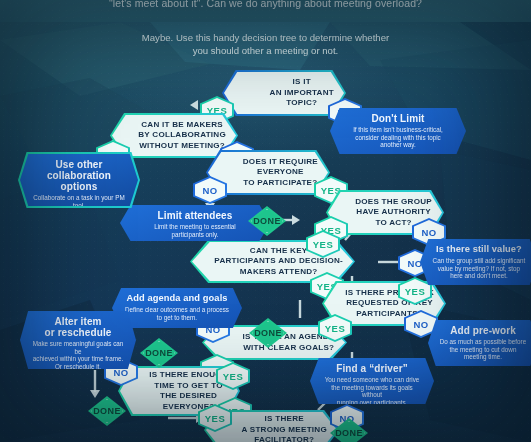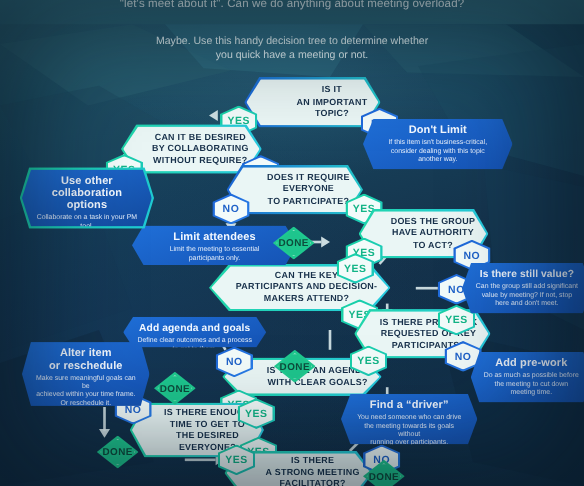--- a/index.html
+++ b/index.html
@@ -128,21 +128,21 @@
     <polygon points="0,200 80,170 120,280 0,320" fill="#17395110" opacity=".6"></polygon>
     <polygon points="440,150 531,170 531,300 450,260" fill="#153c55" opacity=".5"></polygon>
     <polygon points="0,330 90,300 140,420 0,442" fill="#112d44" opacity=".6"></polygon>
     <polygon points="400,300 531,330 531,442 430,420" fill="#0f2a40" opacity=".55"></polygon>
   </svg>
   <div class="bg-dots"></div>
 
   <div class="intro intro-cut">"let's meet about it". Can we do anything about meeting overload?</div>
   <div class="intro sub">
     <div>Maybe. Use this handy decision tree to determine whether</div>
-    <div>you quick have a meeting or not.</div>
+    <div>you should other a meeting or not.</div>
   </div>
 
   <svg class="conn">
     <g stroke="#dfeef0" stroke-width="2.4" fill="none" opacity=".88">
 
       <path d="M222,105 L200,105"></path>
 
       <path d="M346,112 L357,112"></path>
 
       <path d="M113,140 L113,152"></path>
@@ -217,23 +217,23 @@
     <div class="chip-in">YES</div>
   </div>
   <div class="chip chip-outer chip-no" style="left:328px; top:98px;">
     <div class="chip-in">NO</div>
   </div>
 
   <div class="node q-teal-wrap" style="left:110px; top:113px; width:128px; height:45px;">
     <div class="q-inner">
       <div class="hexq" style="background:transparent;">
         <div>
-          <div>CAN IT BE DESIRED</div>
+          <div>CAN IT BE MAKERS</div>
           <div>BY COLLABORATING</div>
-          <div>WITHOUT REQUIRE?</div>
+          <div>WITHOUT MEETING?</div>
         </div>
       </div>
     </div>
   </div>
   <div class="chip chip-outer chip-yes" style="left:96px; top:140px;">
     <div class="chip-in">YES</div>
   </div>
   <div class="chip chip-outer chip-no" style="left:220px; top:141px;">
     <div class="chip-in">NO</div>
   </div>
@@ -406,21 +406,21 @@
 
   <div class="node act act-blue" style="left:420px; top:239px; width:118px; height:46px;">
     <div class="act-title" style="font-size:9.3px;">Is there still value?</div>
     <div class="act-body">
       <div>Can the group still add significant</div>
       <div>value by meeting? If not, stop</div>
       <div>here and don't meet.</div>
     </div>
   </div>
 
-  <div class="node act act-blue" style="left:112px; top:288px; width:130px; height:28px;">
+  <div class="node act act-blue" style="left:112px; top:288px; width:130px; height:40px;">
     <div class="act-title" style="font-size:9.3px;">Add agenda and goals</div>
     <div class="act-body">
       <div>Define clear outcomes and a process</div>
       <div>to get to them.</div>
     </div>
   </div>
 
   <div class="node act act-blue" style="left:428px; top:320px; width:110px; height:46px;">
     <div class="act-title">Add pre-work</div>
     <div class="act-body">

